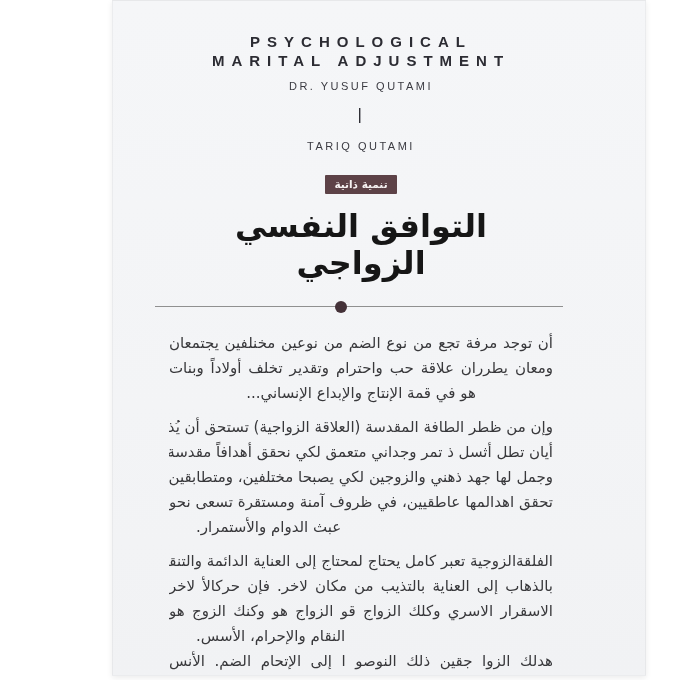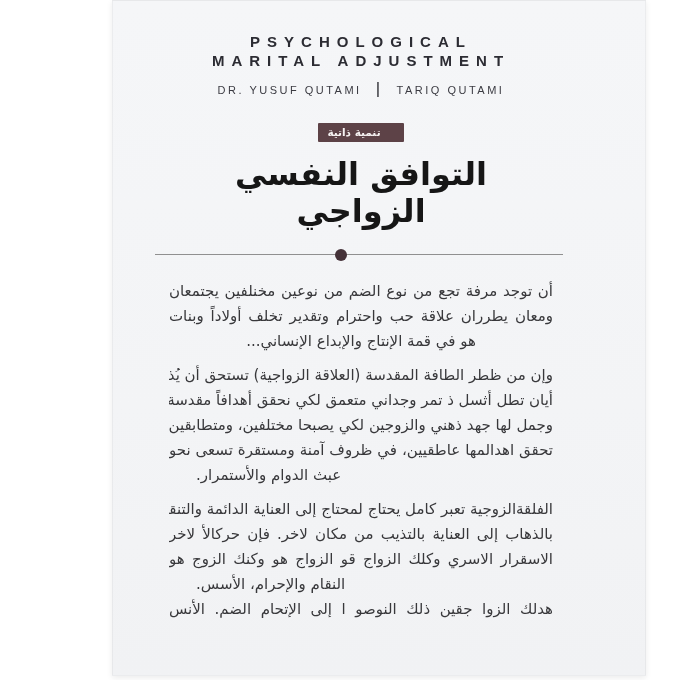--- a/index.html
+++ b/index.html
@@ -57,39 +57,40 @@
   .authors-row {
     margin-top: 10px;
     display: flex;
     justify-content: center;
     align-items: center;
     gap: 14px;
     font-size: 11px;
     letter-spacing: 2.5px;
     color: #3b3b42;
     white-space: nowrap;
+    flex-direction: column;
   }
   .authors-sep {
     font-size: 17px;
     font-weight: 300;
     color: #2c2c33;
     transform: translateY(-1px);
   }
   .badge-row {
     margin-top: 22px;
     text-align: center;
   }
   .category-badge {
     display: inline-block;
     background: #5d4247;
     color: #f5f1f1;
     font-family: "DejaVu Sans", sans-serif;
     font-size: 10.5px;
     font-weight: 700;
-    padding: 3px 23px 4px 9px;
+    padding: 3px 9px 4px 9px;
     border-radius: 1px;
     letter-spacing: 0.5px;
   }
   .ar-title {
     margin-top: 14px;
     text-align: center;
     direction: rtl;
     font-family: "DejaVu Sans", sans-serif;
     font-size: 32px;
     font-weight: 700;

